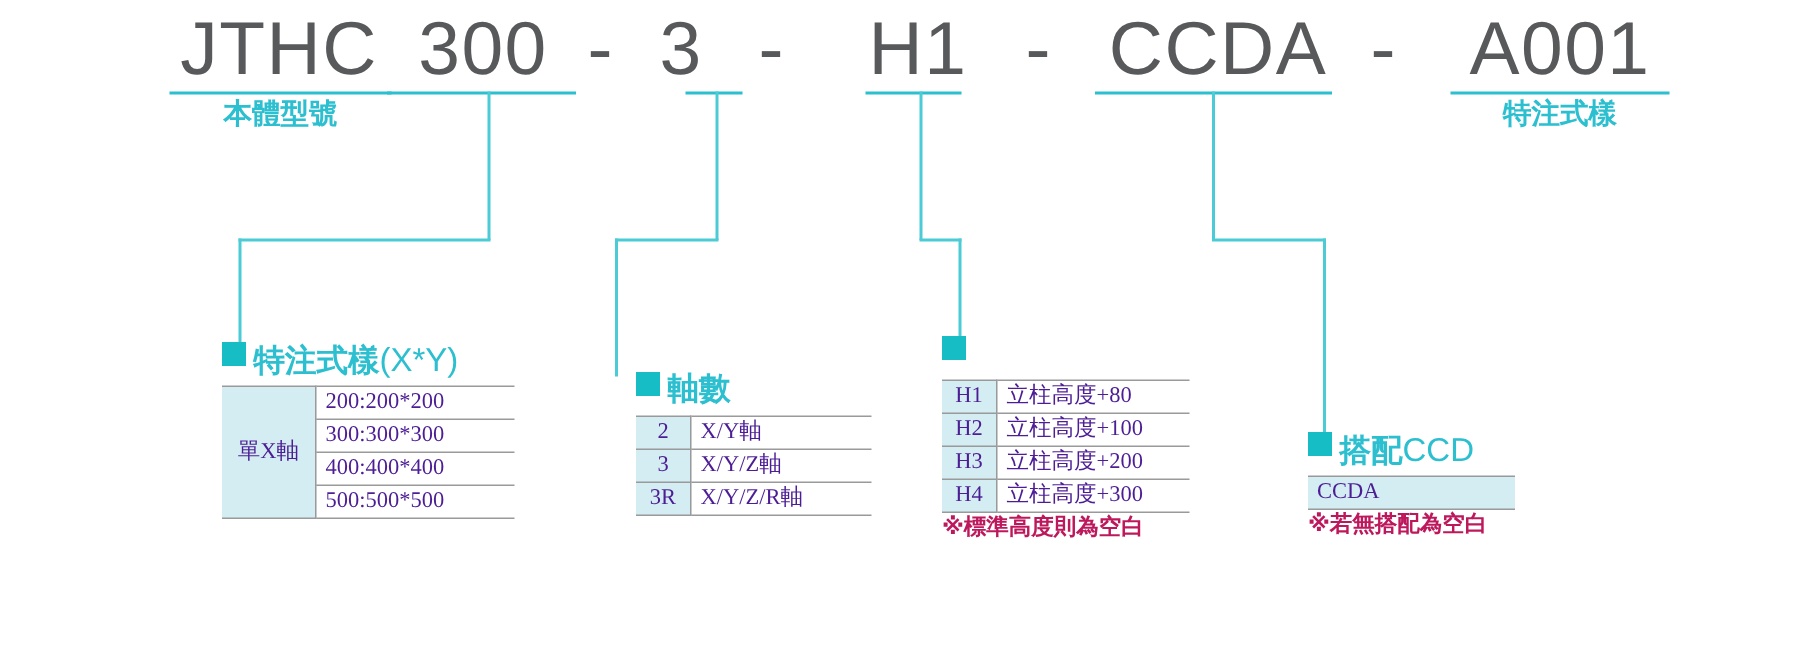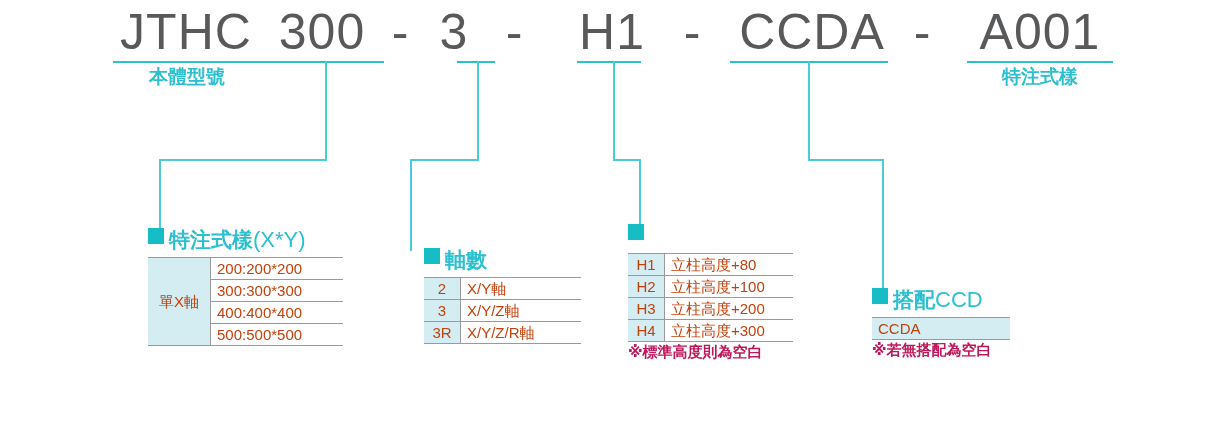--- a/index.html
+++ b/index.html
@@ -37,23 +37,23 @@
   .sqr{display:inline-block;width:16px;height:16px;background:#17BDC4;
        vertical-align:-2px;margin-right:5px;}
   .blk-title{display:inline-block;color:#2BBFD0;font-size:21px;line-height:24px;
              font-weight:bold;vertical-align:top;}
   .blk-title .small{font-size:22px;font-weight:normal;}
 
   table.t{border-collapse:collapse;margin-top:3px;}
   table.t td{
     border-top:1px solid #9a9a9a;
     border-bottom:1px solid #9a9a9a;
-    font-size:15px;line-height:17px;color:#c2410c;
+    font-size:15px;line-height:17px;color:#4c1d95;
     padding:2px 4px;height:17px;
-    font-family:Liberation Sans, sans-serif;
+    font-family:Liberation Serif, serif;
     white-space:nowrap;
   }
   table.t td.k{
     background:#D3EDF2;text-align:center;font-weight:normal;
     border-right:1px solid #9a9a9a;
   }
   table.t td.v{background:#ffffff;text-align:left;padding-left:6px;}
   table.t td.kspan{background:#D3EDF2;text-align:center;vertical-align:middle;
     border-right:1px solid #9a9a9a;}
   .note{color:#be185d;font-size:15px;line-height:18px;font-weight:bold;

